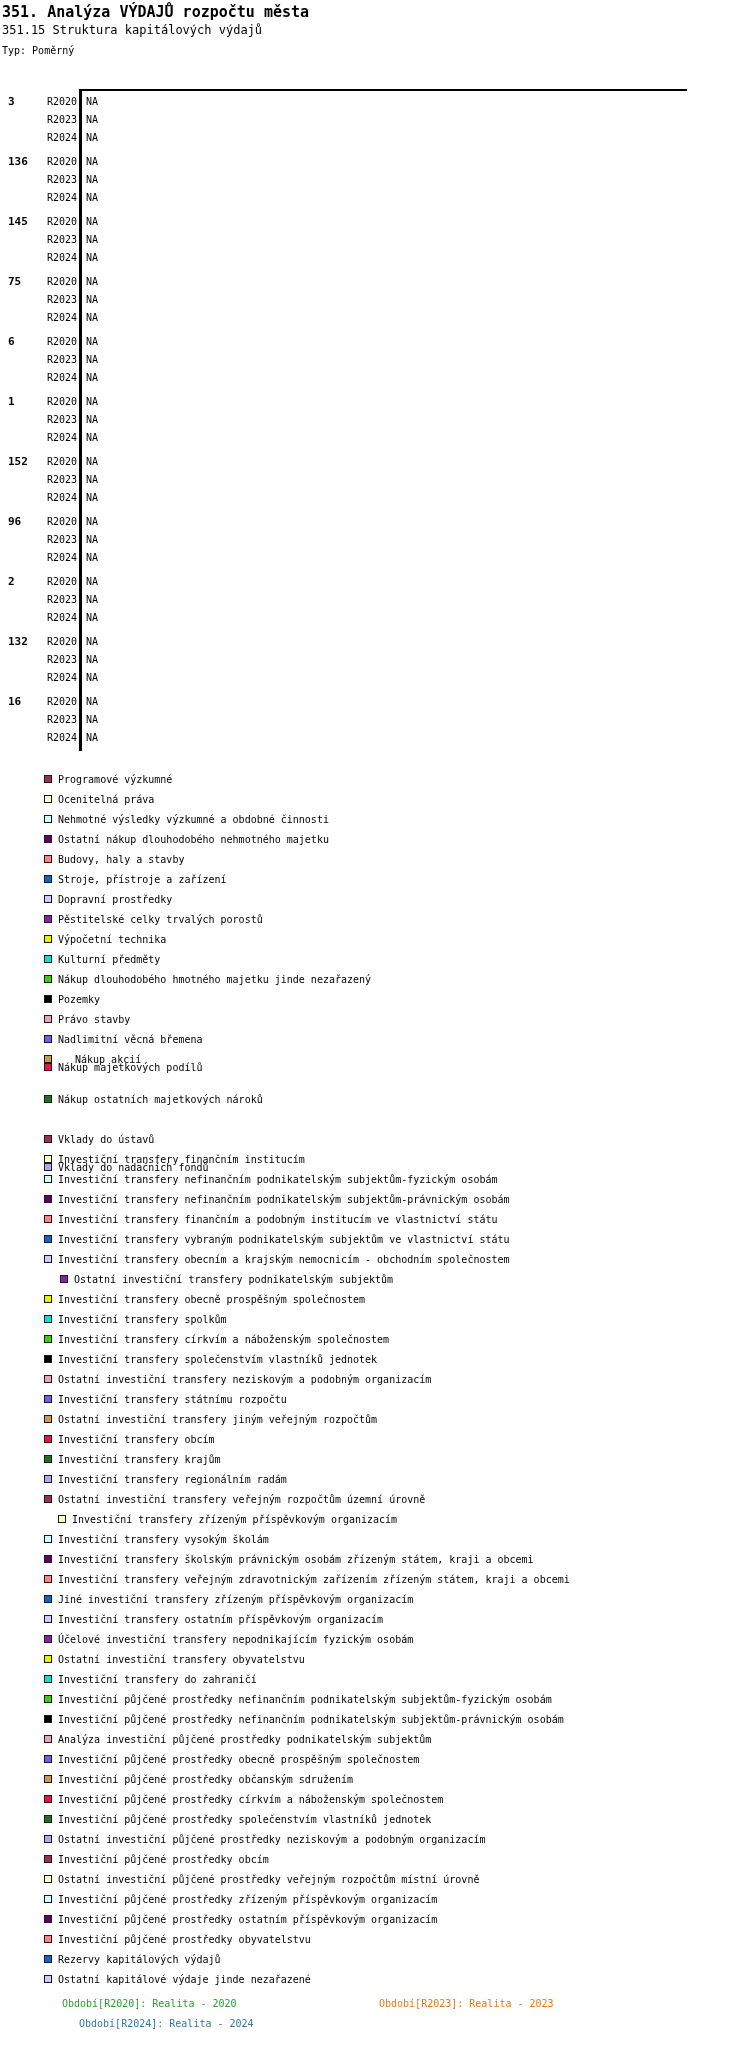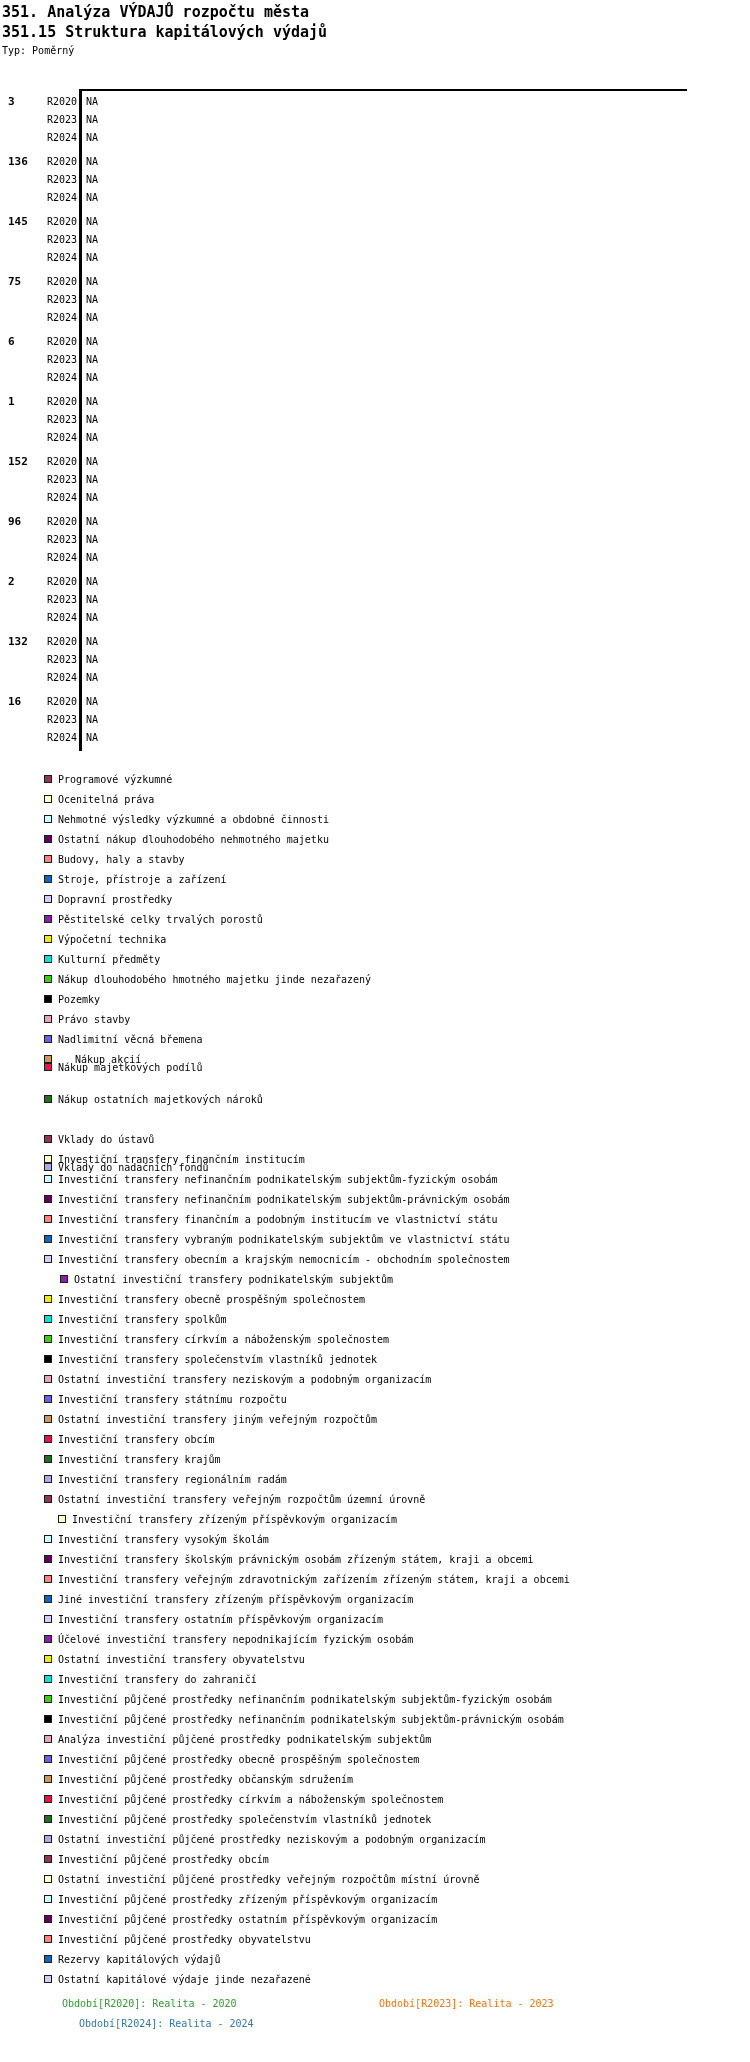--- a/index.html
+++ b/index.html
@@ -11,21 +11,21 @@
     font-family:"DejaVu Sans Mono", monospace;
     color:#000000;
     overflow:hidden;
   }
   .title{
     position:absolute; left:2px; top:3px;
     font-size:15px; font-weight:bold; white-space:nowrap;
   }
   .subtitle{
     position:absolute; left:2px; top:23px;
-    font-size:15px; font-weight:bold; white-space:nowrap;
+    font-size:12px; font-weight:normal; white-space:nowrap;
   }
   .type-line{
     position:absolute; left:2px; top:45px;
     font-size:10px; white-space:nowrap;
   }
   .axis-h{
     position:absolute; left:79px; top:89px;
     width:608px; height:2px; background:#000;
   }
   .axis-v{

